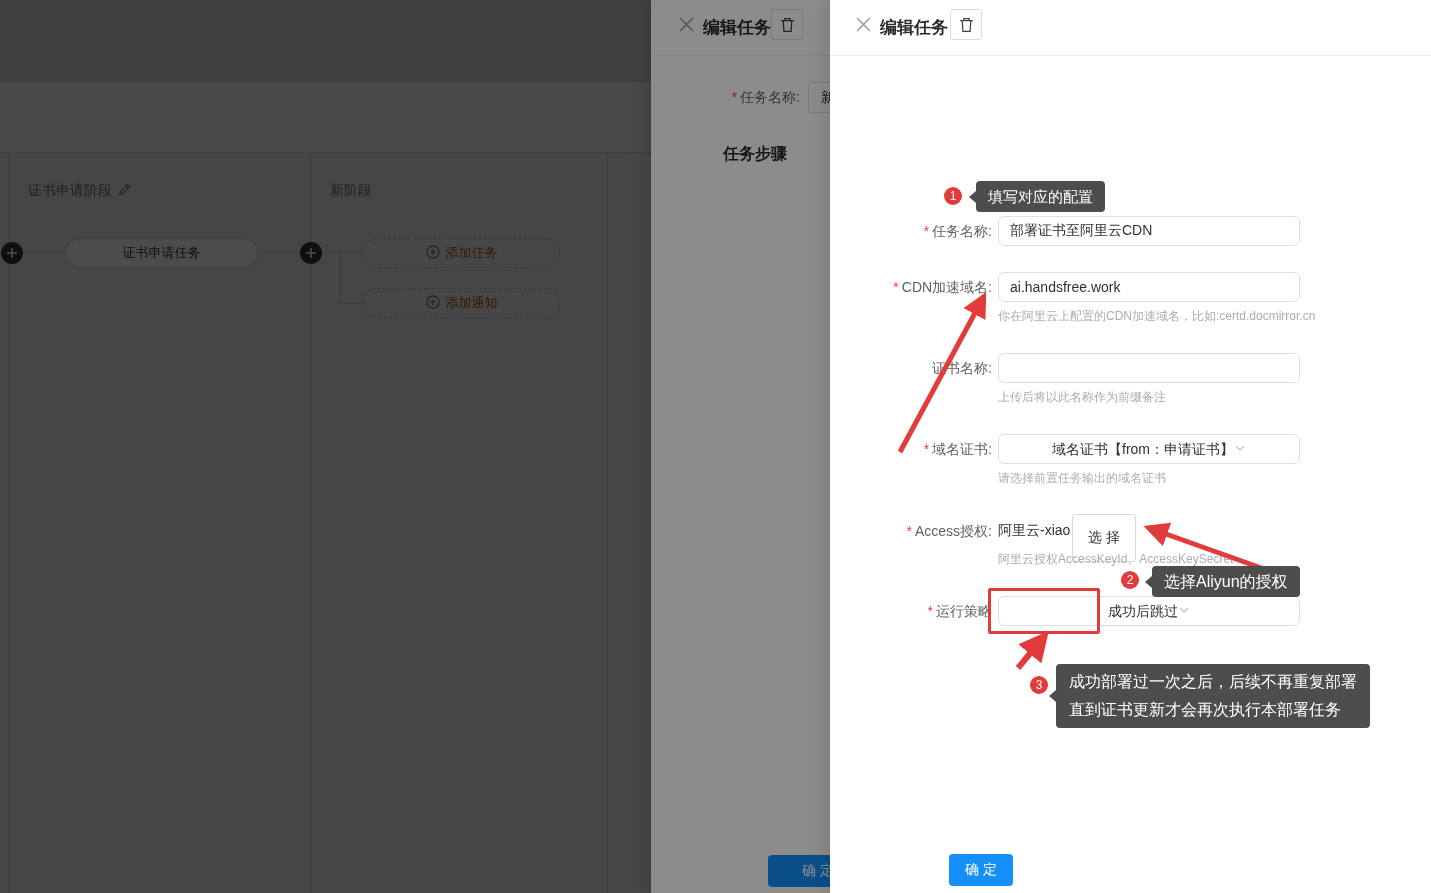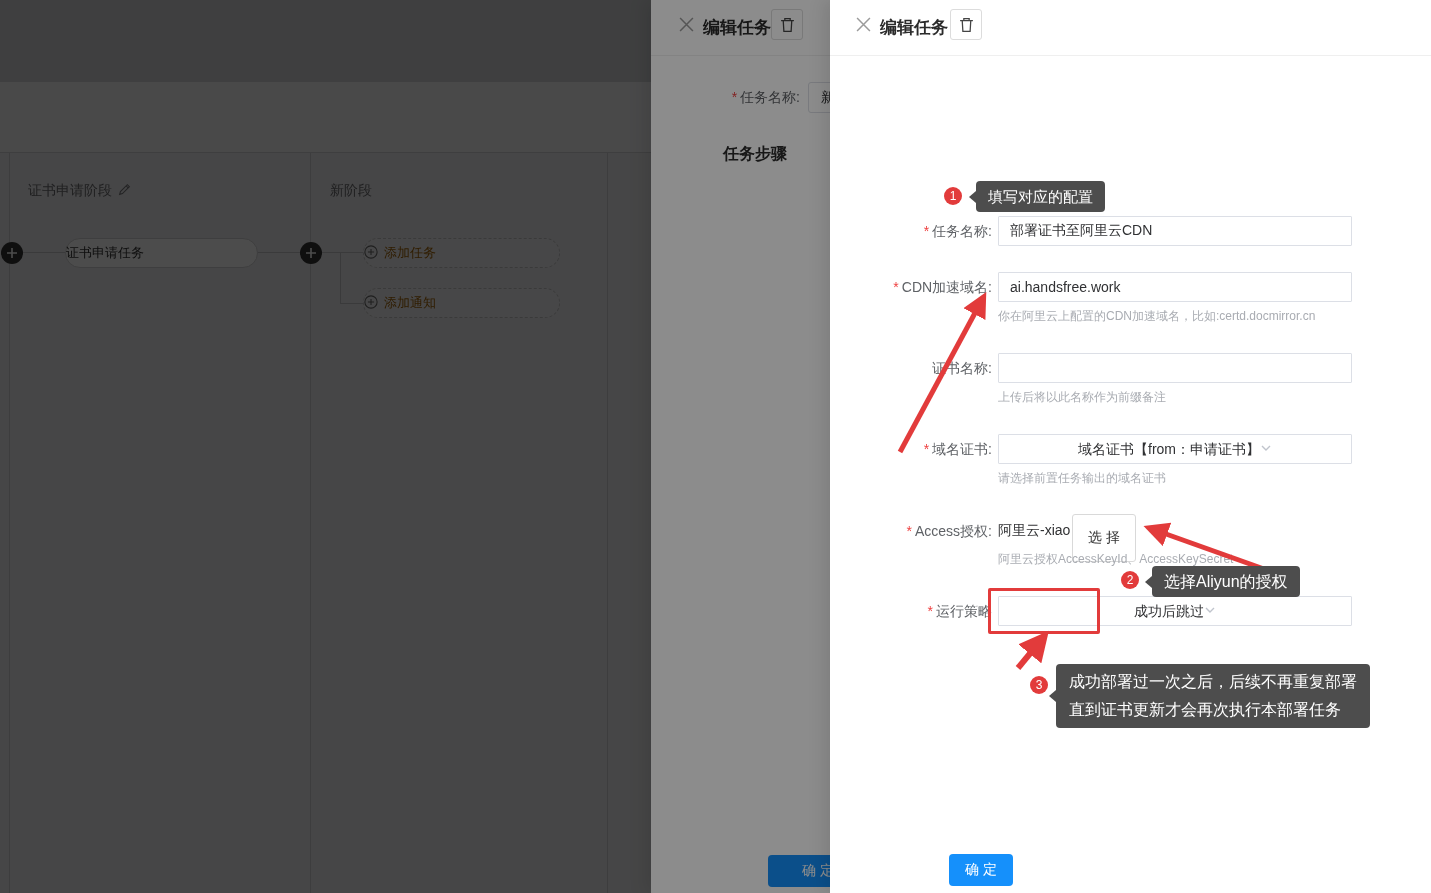--- a/index.html
+++ b/index.html
@@ -12,21 +12,21 @@
   
   .layer { position:absolute; inset:0; }
   .hdr-band   { position:absolute; left:0; top:0; width:1431px; height:82px; background:#d2d3d5; }
   .tool-band  { position:absolute; left:0; top:82px; width:1431px; height:71px; background:#f2f2f4; border-bottom:1px solid #cfcfd1; }
   .flow-area  { position:absolute; left:0; top:153px; width:1431px; height:740px; background:#e9e9eb; }
   .vline { position:absolute; top:153px; bottom:0; width:1px; background:#cdcdcf; }
   .stage-title { position:absolute; font-size:14px; color:#6a6a6e; display:flex; align-items:center; gap:6px; }
   .pill {
     position:absolute; width:193px; height:30px; border-radius:15px;
     background:#fdfdfd; border:1px solid #d0d0d2; color:#333;
-    font-size:13px; display:flex; align-items:center; 
+    font-size:13px; display:flex; align-items:center; justify-content:center;
   }
   .pill.dashed {
     width:197px; background:#ededef; border:1px dashed #c2c2c4; color:#a16207; gap:6px;
   }
   .conn { position:absolute; background:#c3c3c5; }
   .plus-node {
     position:absolute; width:22px; height:22px; border-radius:50%;
     background:#333; display:flex; align-items:center; justify-content:center;
   }
   
@@ -49,22 +49,22 @@
     position:absolute; top:9px; width:32px; height:31px; border:1px solid #dcdcdc;
     border-radius:3px; background:#fff; display:flex; align-items:center; justify-content:center; cursor:pointer;
   }
   
   .f-label {
     position:absolute; left:830px; width:162px; height:30px; line-height:30px;
     text-align:right; font-size:14px; color:#5f6266; white-space:nowrap;
   }
   .star { color:#ee3f3f; margin-right:3px; font-size:14px; }
   .f-input, .f-select {
-    position:absolute; left:998px; width:354px; height:30px;
-    border:1px solid #dcdfe6; border-radius:1px; background:#fff;
+    position:absolute; left:998px; width:302px; height:30px;
+    border:1px solid #dcdfe6; border-radius:6px; background:#fff;
     font-size:14px; color:#303133; padding:0 11px; line-height:28px;
     font-family:"Liberation Sans","DejaVu Sans",sans-serif;
   }
   .f-select { display:flex; align-items:center; justify-content:center; cursor:pointer; }
   .f-help { position:absolute; left:998px; font-size:12px; color:#a9acb2; white-space:nowrap; }
   .f-text { position:absolute; left:998px; font-size:14px; color:#303133; line-height:32px; white-space:nowrap; overflow:hidden; }
   .choose-btn {
     position:absolute; left:1072px; width:64px; height:48px; background:#fff;
     border:1px solid #d9d9d9; border-radius:3px; font-size:14px; color:#333;
     cursor:pointer; font-family:inherit;

